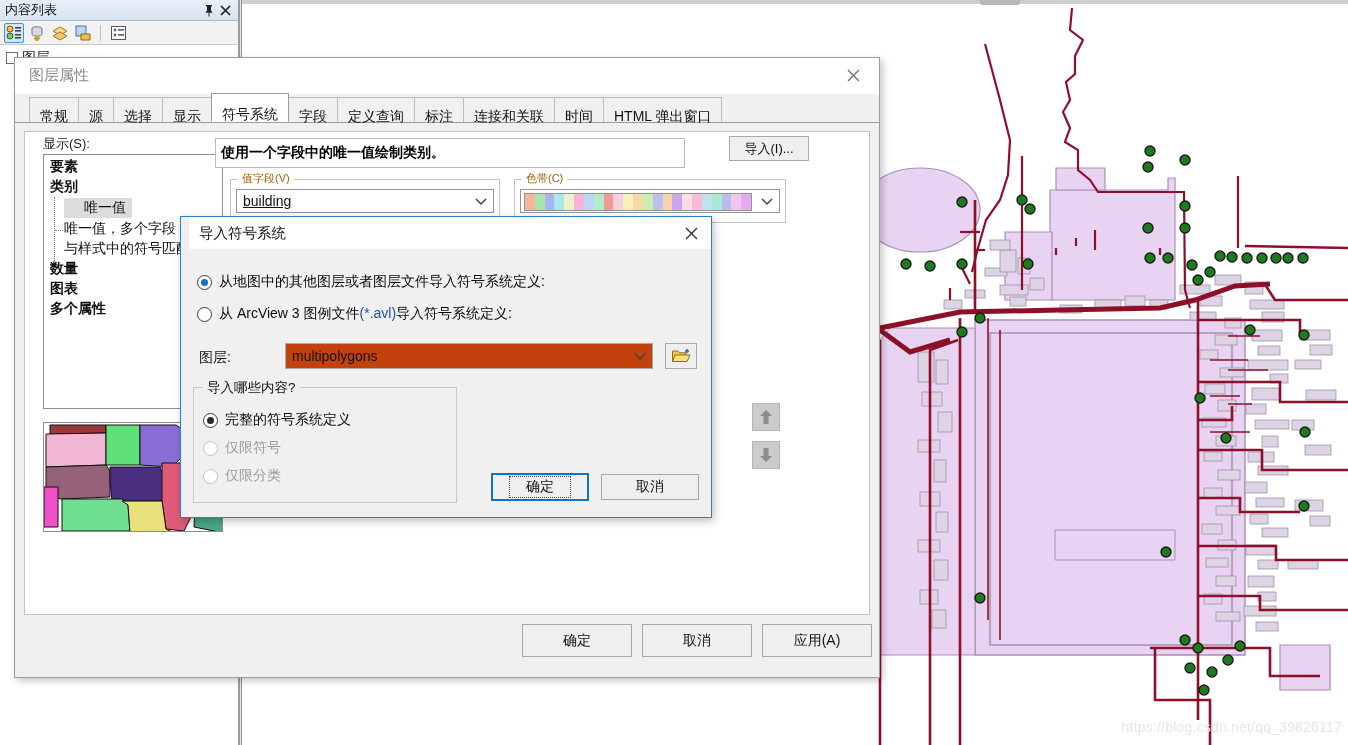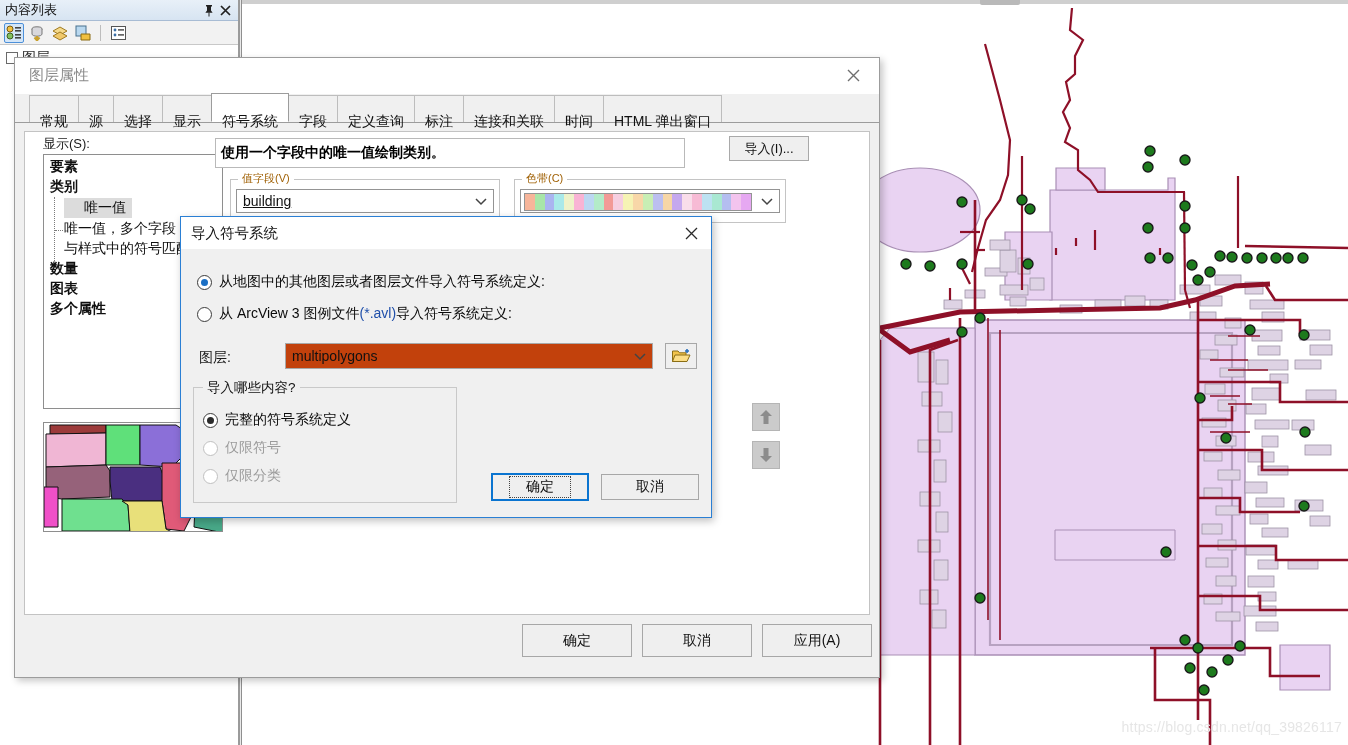--- a/index.html
+++ b/index.html
@@ -61,21 +61,21 @@
     box-shadow:3px 3px 7px rgba(0,0,0,0.22);
   }
   .lp-titlebar { height:36px; background:#ffffff; display:flex; align-items:center;
       padding:0 6px 0 14px; border-bottom:1px solid #ffffff; }
   .lp-title { flex:1; font-size:15px; color:#8b8b8b; }
   .lp-close { width:40px; height:30px; display:flex; align-items:center; justify-content:center;
       color:#6f6f6f; font-size:17px; cursor:pointer; }
 
   .tabstrip { display:flex; align-items:flex-end; height:29px; padding-left:14px;
       background:#f0f0f0; border-bottom:1px solid #9c9c9c; position:relative; }
-  .tab { height:25px; line-height:25px; padding:13px 10px; font-size:14px; color:#111;
+  .tab { height:25px; line-height:25px; padding:6px 10px; font-size:14px; color:#111;
       background:#f0f0f0; border:1px solid #bdbdbd; border-bottom:none; margin-right:-1px;
       cursor:pointer; white-space:nowrap;text-align:center; }
   .tab.active { background:#ffffff; height:29px; line-height:28px; border-color:#9c9c9c;
       position:relative; z-index:3; border-bottom:1px solid #ffffff; }
 
   .lp-content { position:absolute; left:9px; top:73px; right:9px; bottom:62px;
       background:#ffffff; border:1px solid #c3c3c3; }
 
   .fld-label { position:absolute; font-size:13px; color:#1a1a1a; }
   .show-list {
@@ -123,21 +123,21 @@
       display:flex; align-items:center; justify-content:center; cursor:pointer; }
   .lp-footer .btn { position:absolute; top:9px; width:110px; height:33px; }
 
   
   #import-dlg {
     position:absolute; left:180px; top:216px; width:532px; height:302px;
     background:#f0f0f0; border:1px solid #2a7fd4;
     box-shadow:2px 3px 8px rgba(0,0,0,0.25);
   }
   .id-titlebar { height:32px; background:#ffffff; display:flex; align-items:center;
-      padding:0 2px 0 10px; }
+      padding:0 2px 0 10px;margin-left:8px; }
   .id-title { flex:1; font-size:14.5px; color:#111; }
   .id-close { width:36px; height:28px; display:flex; align-items:center; justify-content:center;
       font-size:16px; color:#333; cursor:pointer; }
   .id-body { position:absolute; left:0; right:0; top:32px; bottom:0; background:#f0f0f0; }
 
   .radio-row { position:absolute; display:flex; align-items:center; gap:7px;
       font-size:14px; color:#0a0a0a; cursor:pointer; }
   .radio-row.disabled { color:#9a9a9a; cursor:default; }
   .rad { width:15px; height:15px; border-radius:50%; border:1.6px solid #3b3b3b;
       background:#fff; position:relative; flex:none; }

